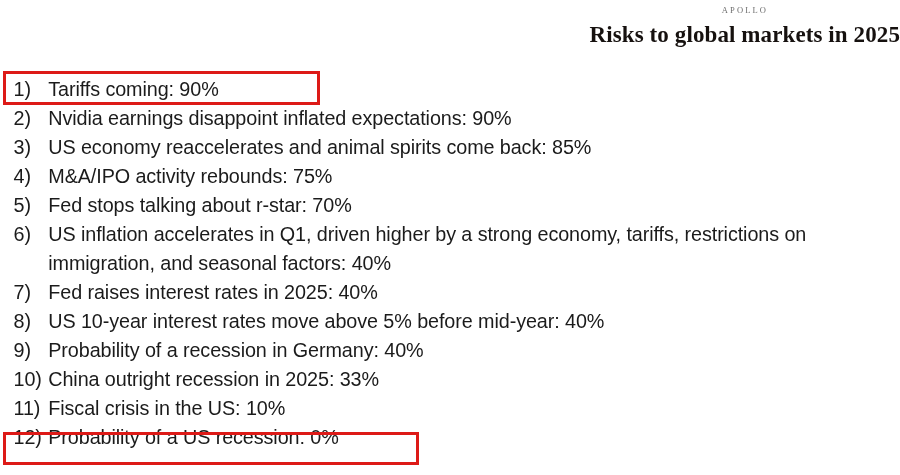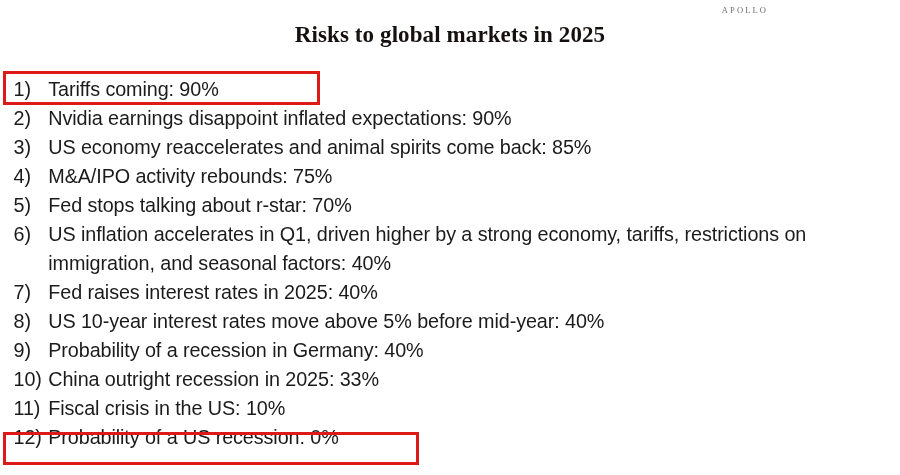--- a/index.html
+++ b/index.html
@@ -35,21 +35,21 @@
     font-weight: 400;
     white-space: nowrap;
   }
 
   
   .slide-title {
     position: absolute;
     top: 22px;
     left: 0;
     width: 900px;
-    text-align: center;
+    text-align: right;
     font-family: "Liberation Serif", serif;
     font-weight: bold;
     font-size: 23px;
     letter-spacing: 0.1px;
     color: #16110f;
     white-space: nowrap;
   }
 
   
   .risk-list {

